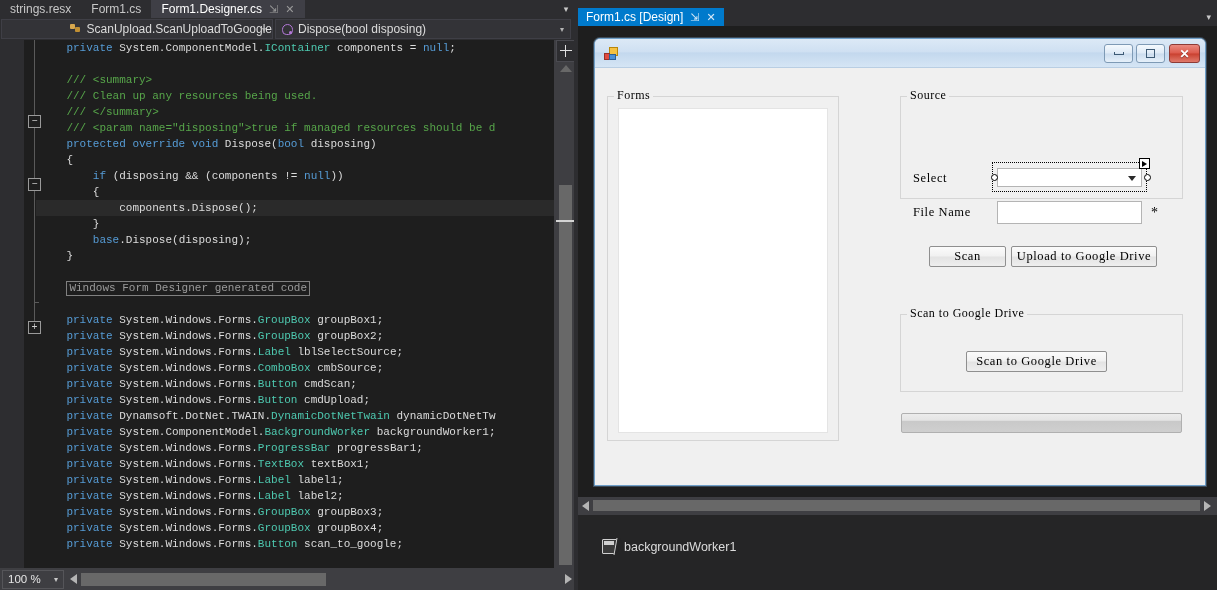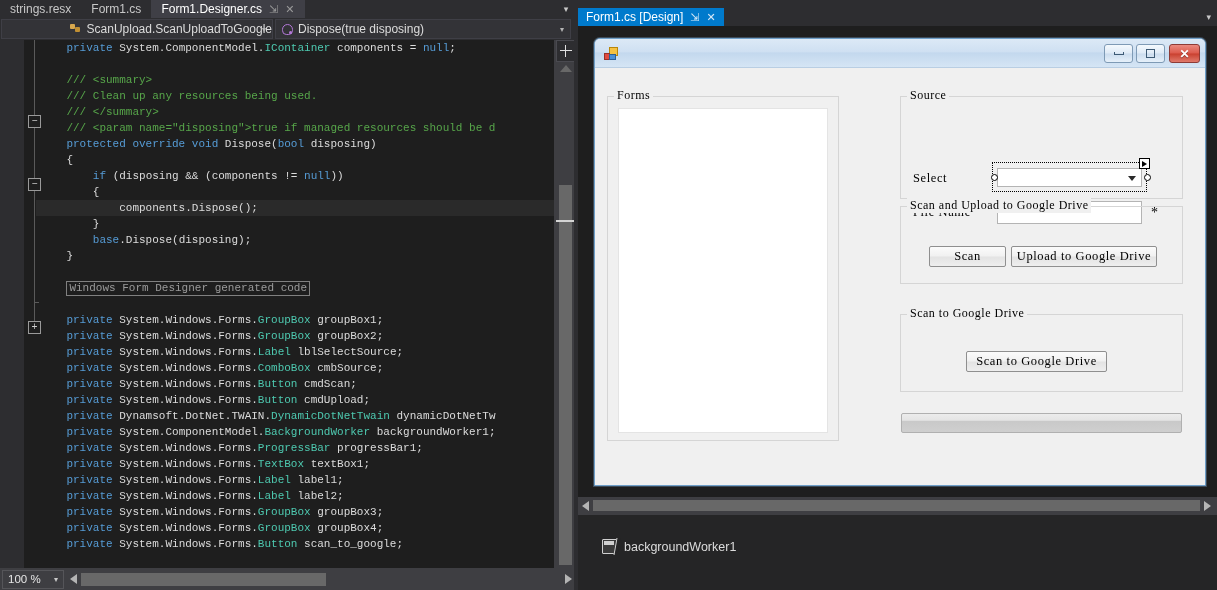--- a/index.html
+++ b/index.html
@@ -481,21 +481,21 @@
     </div>
 
     <div id="nav-bar">
       <div class="navcombo" id="navcombo-class">
         <span class="icon-class"></span>
         <span class="nvtext">ScanUpload.ScanUploadToGoogle</span>
         <span class="arrow">▾</span>
       </div>
       <div class="navcombo" id="navcombo-member">
         <span class="icon-method"></span>
-        <span class="nvtext">Dispose(true disposing)</span>
+        <span class="nvtext">Dispose(bool disposing)</span>
         <span class="arrow">▾</span>
       </div>
     </div>
 
     <div id="code-surface">
       <div id="code-left-strip"></div>
       <div id="code-fold-margin">
         <div id="fold-line"></div>
         <div class="foldbox" style="top:75px;">−</div>
         <div class="foldtick" style="top:139px;"></div>
@@ -581,23 +581,20 @@
           <div class="handle" id="handle-left"></div>
           <div class="handle" id="handle-right"></div>
           <div id="smart-tag">
               <span class="tri"></span>
             </div>
 
           <span class="wlabel" id="lbl-filename">File Name</span>
           <div class="wtextbox" id="txt-filename"></div>
           <span class="wlabel" id="lbl-asterisk">*</span>
 
-          <div class="gbox" id="gbox-scanupload">
-            <span class="gtitle">Scan and Upload to Google Drive</span>
-          </div>
           <div class="wbutton" id="btn-scan">Scan</div>
           <div class="wbutton" id="btn-upload">Upload to Google Drive</div>
 
           <div class="gbox" id="gbox-scangoogle">
             <span class="gtitle">Scan to Google Drive</span>
           </div>
           <div class="wbutton" id="btn-scangoogle">Scan to Google Drive</div>
 
           <div id="progressbar"></div>
 

